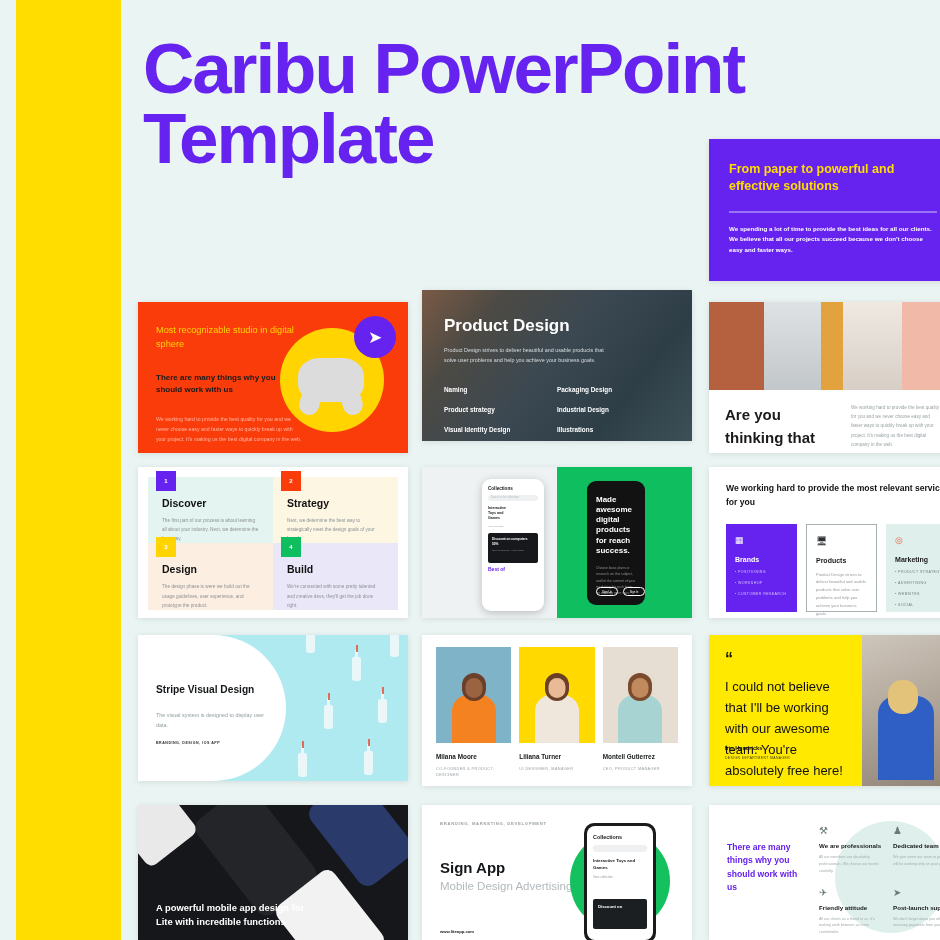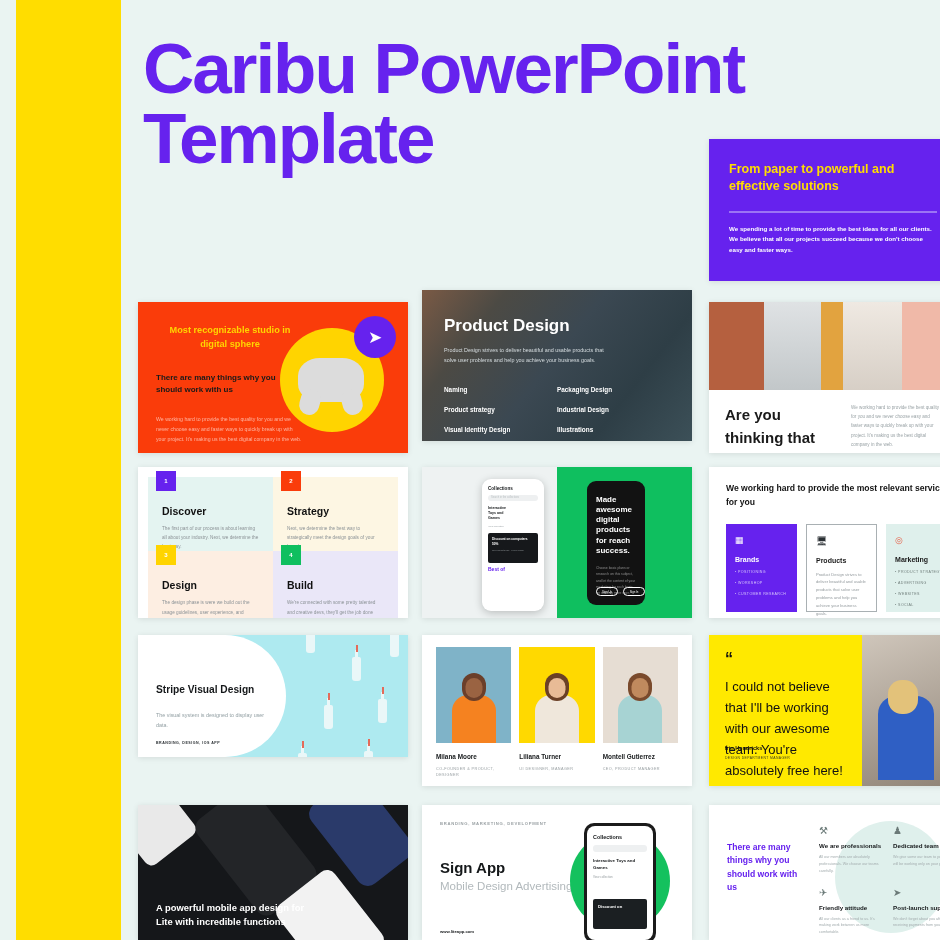--- a/index.html
+++ b/index.html
@@ -34,21 +34,21 @@
 
   
   .s-studio { left: 138px; top: 302px; width: 270px; height: 151px; background: #fa3c0a; }
   .s-studio .blob { position:absolute; right: 24px; top: 26px; width: 104px; height: 104px; border-radius: 50%; background:#ffd400; }
   .s-studio .pad { position: absolute; right: 44px; top: 56px; width: 66px; height: 44px; background:#dcdcdc; border-radius: 22px/18px; }
   .s-studio .pad:before, .s-studio .pad:after { content:""; position:absolute; bottom:-13px; width:20px; height:26px; background:#dcdcdc; border-radius: 10px; }
   .s-studio .pad:before { left: 2px; transform: rotate(16deg); }
   .s-studio .pad:after { right: 2px; transform: rotate(-16deg); }
   .s-studio .badge { position:absolute; right: 12px; top: 14px; width: 42px; height:42px; border-radius:50%; background:#6622ee; color:#fff; display:flex; align-items:center; justify-content:center; font-size:17px; }
   .s-studio .txt { position: absolute; left: 18px; top: 22px; width: 148px; }
-  .s-studio .t1 { color:#ffd400; font-size:9.2px; font-weight:bold; line-height:1.5;text-align:center; }
+  .s-studio .t1 { color:#ffd400; font-size:9.2px; font-weight:normal; line-height:1.5; }
   .s-studio .t2 { color:#1a1a1a; font-size:8px; font-weight:bold; line-height:1.5; margin-top: 20px; }
   .s-studio .t3 { color:#ffb3a0; font-size:5.2px; line-height:1.95; margin-top: 18px; }
 
   
   .s-pd { left: 422px; top: 290px; width: 270px; height: 151px;
     background: linear-gradient(128deg,#7a5a45 0%,#4c4a44 22%,#3b4852 48%,#2e3e46 74%,#3c5058 100%); }
   .s-pd .pdinner { position:absolute; inset:0; padding: 26px 22px; }
   .s-pd .pd-t { color:#fff; font-size:17px; font-weight:bold; }
   .s-pd .pd-s { color:#d6dde0; font-size:5.4px; line-height:1.9; margin-top:9px; width: 160px; }
   .s-pd .pd-cols { display:flex; margin-top: 20px; }
@@ -59,21 +59,21 @@
   .s-ch { left: 709px; top: 302px; width: 248px; height: 151px; }
   .s-ch .strip { display:flex; height: 88px; }
   .s-ch .strip > div { height:100%; }
   .s-ch .ch-txt { padding: 13px 16px; display:flex; }
   .s-ch .ch-h { color:#1a1a1a; font-size:15px; font-weight:bold; line-height:1.55; width: 118px; }
   .s-ch .ch-b { color:#9aa3a6; font-size:4.6px; line-height:2.0; margin-left: 8px; flex:1; }
 
   
   .s-steps { left: 138px; top: 467px; width: 270px; height: 151px; padding: 10px; background:#fff; }
   .s-steps .grid { display:grid; grid-template-columns: 1fr 1fr; grid-template-rows: 1fr 1fr; width:100%; height:100%; }
-  .s-steps .cell { position:relative; padding: 28px 14px 0 14px; }
+  .s-steps .cell { position:relative; padding: 20px 14px 0 14px; }
   .s-steps .num { position:absolute; left: 8px; top: -6px; width: 20px; height: 20px; color:#fff; font-size:6px; font-weight:bold; display:flex; align-items:center; justify-content:center; }
   .s-steps .st { color:#111; font-size:10.5px; font-weight:bold; }
   .s-steps .sb { color:#8b9296; font-size:4.7px; line-height:1.95; margin-top: 7px; }
   .c1 { background:#e4f4f1; } .c2 { background:#fdf6e3; }
   .c3 { background:#fdeee2; } .c4 { background:#eae7f8; }
 
   
   .s-ph { left: 422px; top: 467px; width: 270px; height: 151px; background:#eef2f2; }
   .s-ph .half { position:absolute; right:0; top:0; width: 50%; height:100%; background:#0fbf5f; }
   .phone { position:absolute; border-radius: 9px; }
@@ -92,21 +92,21 @@
   .s-sv .card.a { background:#6622ee; }
   .s-sv .card.b { background:#fff; border:1px solid #a9b0b3; }
   .s-sv .card.c { background:#dff0ec; }
   .s-sv .ct { font-size:7px; font-weight:bold; margin-top: 11px; }
   .s-sv .card.a .ct { color:#fff; } .s-sv .card.b .ct, .s-sv .card.c .ct { color:#1a1a1a; }
   .s-sv .cl { font-size:3.6px; margin-top:7px; letter-spacing:.4px; }
   .s-sv .card.a .cl { color:#d7c7fb; } .s-sv .card.c .cl { color:#6f7d7a; }
   .s-sv .cp { color:#949b9e; font-size:4.1px; line-height:1.95; margin-top:7px; }
 
   
-  .s-stripe { left: 138px; top: 635px; width: 270px; height: 122px; background:#aeeaf0; }
+  .s-stripe { left: 138px; top: 635px; width: 270px; height: 146px; background:#aeeaf0; }
   .s-stripe .white { position:absolute; left:0; top:0; width: 148px; height:100%; background:#fff; border-radius: 0 150px 150px 0; }
   .s-stripe .stxt { position:absolute; left: 18px; top: 48px; width: 110px; }
   .s-stripe .sh { color:#15181a; font-size:10.2px; font-weight:bold; line-height:1.45; }
   .s-stripe .sp { color:#93a0a4; font-size:5.4px; line-height:1.9; margin-top: 12px; }
   .s-stripe .sm { color:#2a2f33; font-size:3.6px; font-weight:bold; letter-spacing:.5px; margin-top: 11px; }
   .bottle { position:absolute; width:9px; height:24px; background:#eaf7f8; border-radius:2px 2px 3px 3px; }
   .bottle:before { content:""; position:absolute; left:3px; top:-7px; width:3px; height:8px; background:#eaf7f8; }
   .bottle:after { content:""; position:absolute; left:3.5px; top:-12px; width:2px; height:7px; background:#e46b5a; }
 
   

